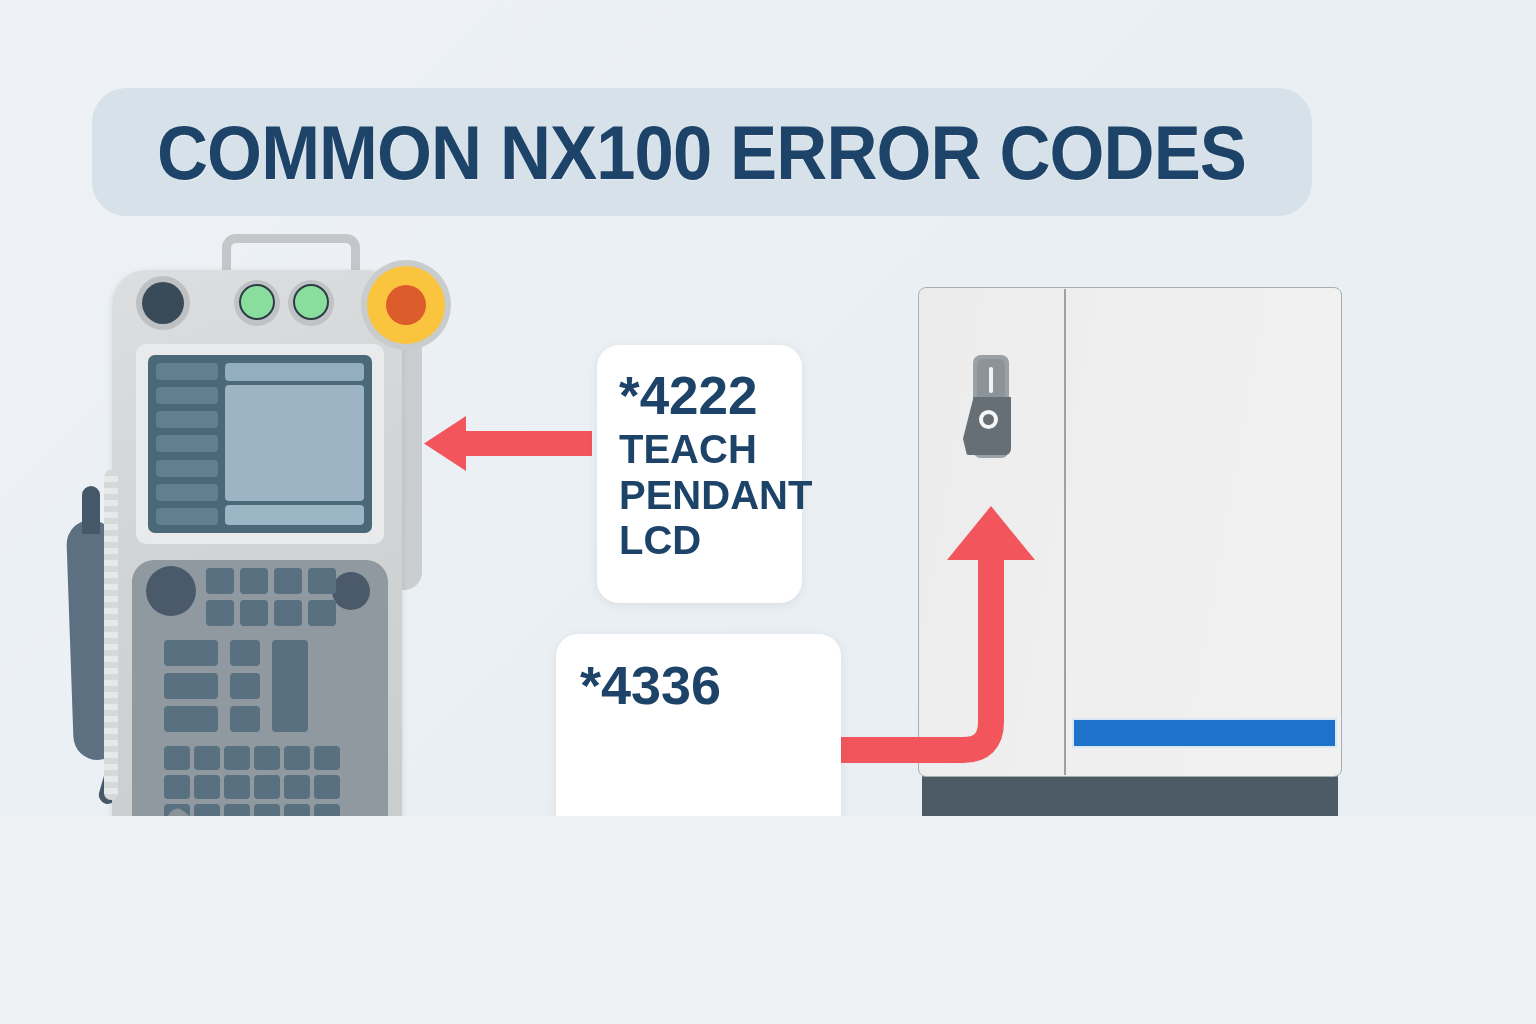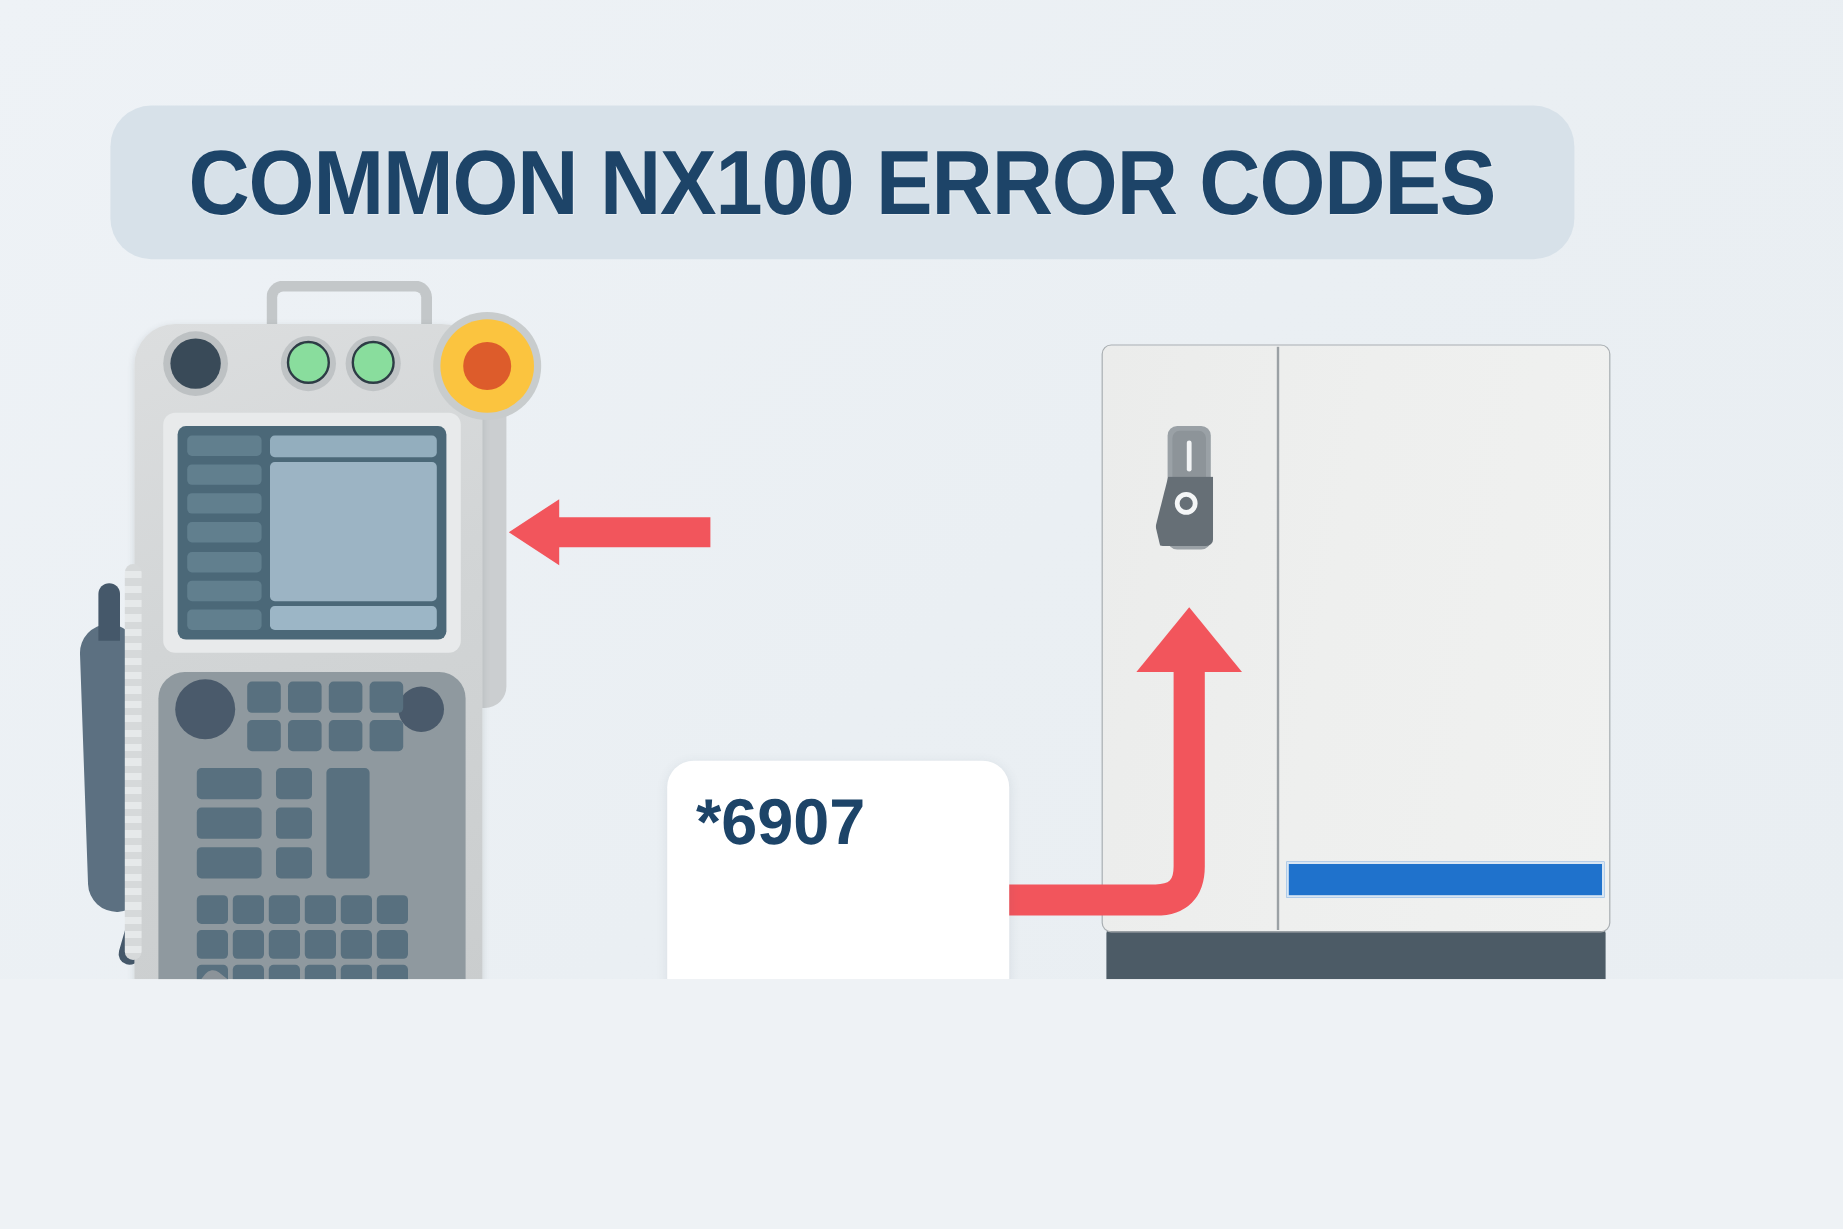--- a/index.html
+++ b/index.html
@@ -547,20 +547,24 @@
     <g>
       <path d="M592 431 L592 456 L466 456 L466 471 L424 443.5 L466 416 L466 431 Z" fill="#f2555c"></path>
     </g>
 
     <g>
       <path d="M838 750 L963 750 Q991 750 991 722 L991 540 L991 540" stroke="#f2555c" stroke-width="26" fill="none" stroke-linecap="butt"></path>
       <path d="M991 506 L1035 560 L947 560 Z" fill="#f2555c"></path>
     </g>
   </svg>
 
+  <div class="callout" id="callout-4222">
+    <p class="code">*4222</p>
+    <p class="desc">TEACH PENDANT LCD</p>
+  </div>
 
   <div class="callout" id="callout-4336">
-    <p class="code">*6907</p>
+    <p class="code">*4336</p>
   </div>
 
 
 
 </div>
 
 </body></html>

